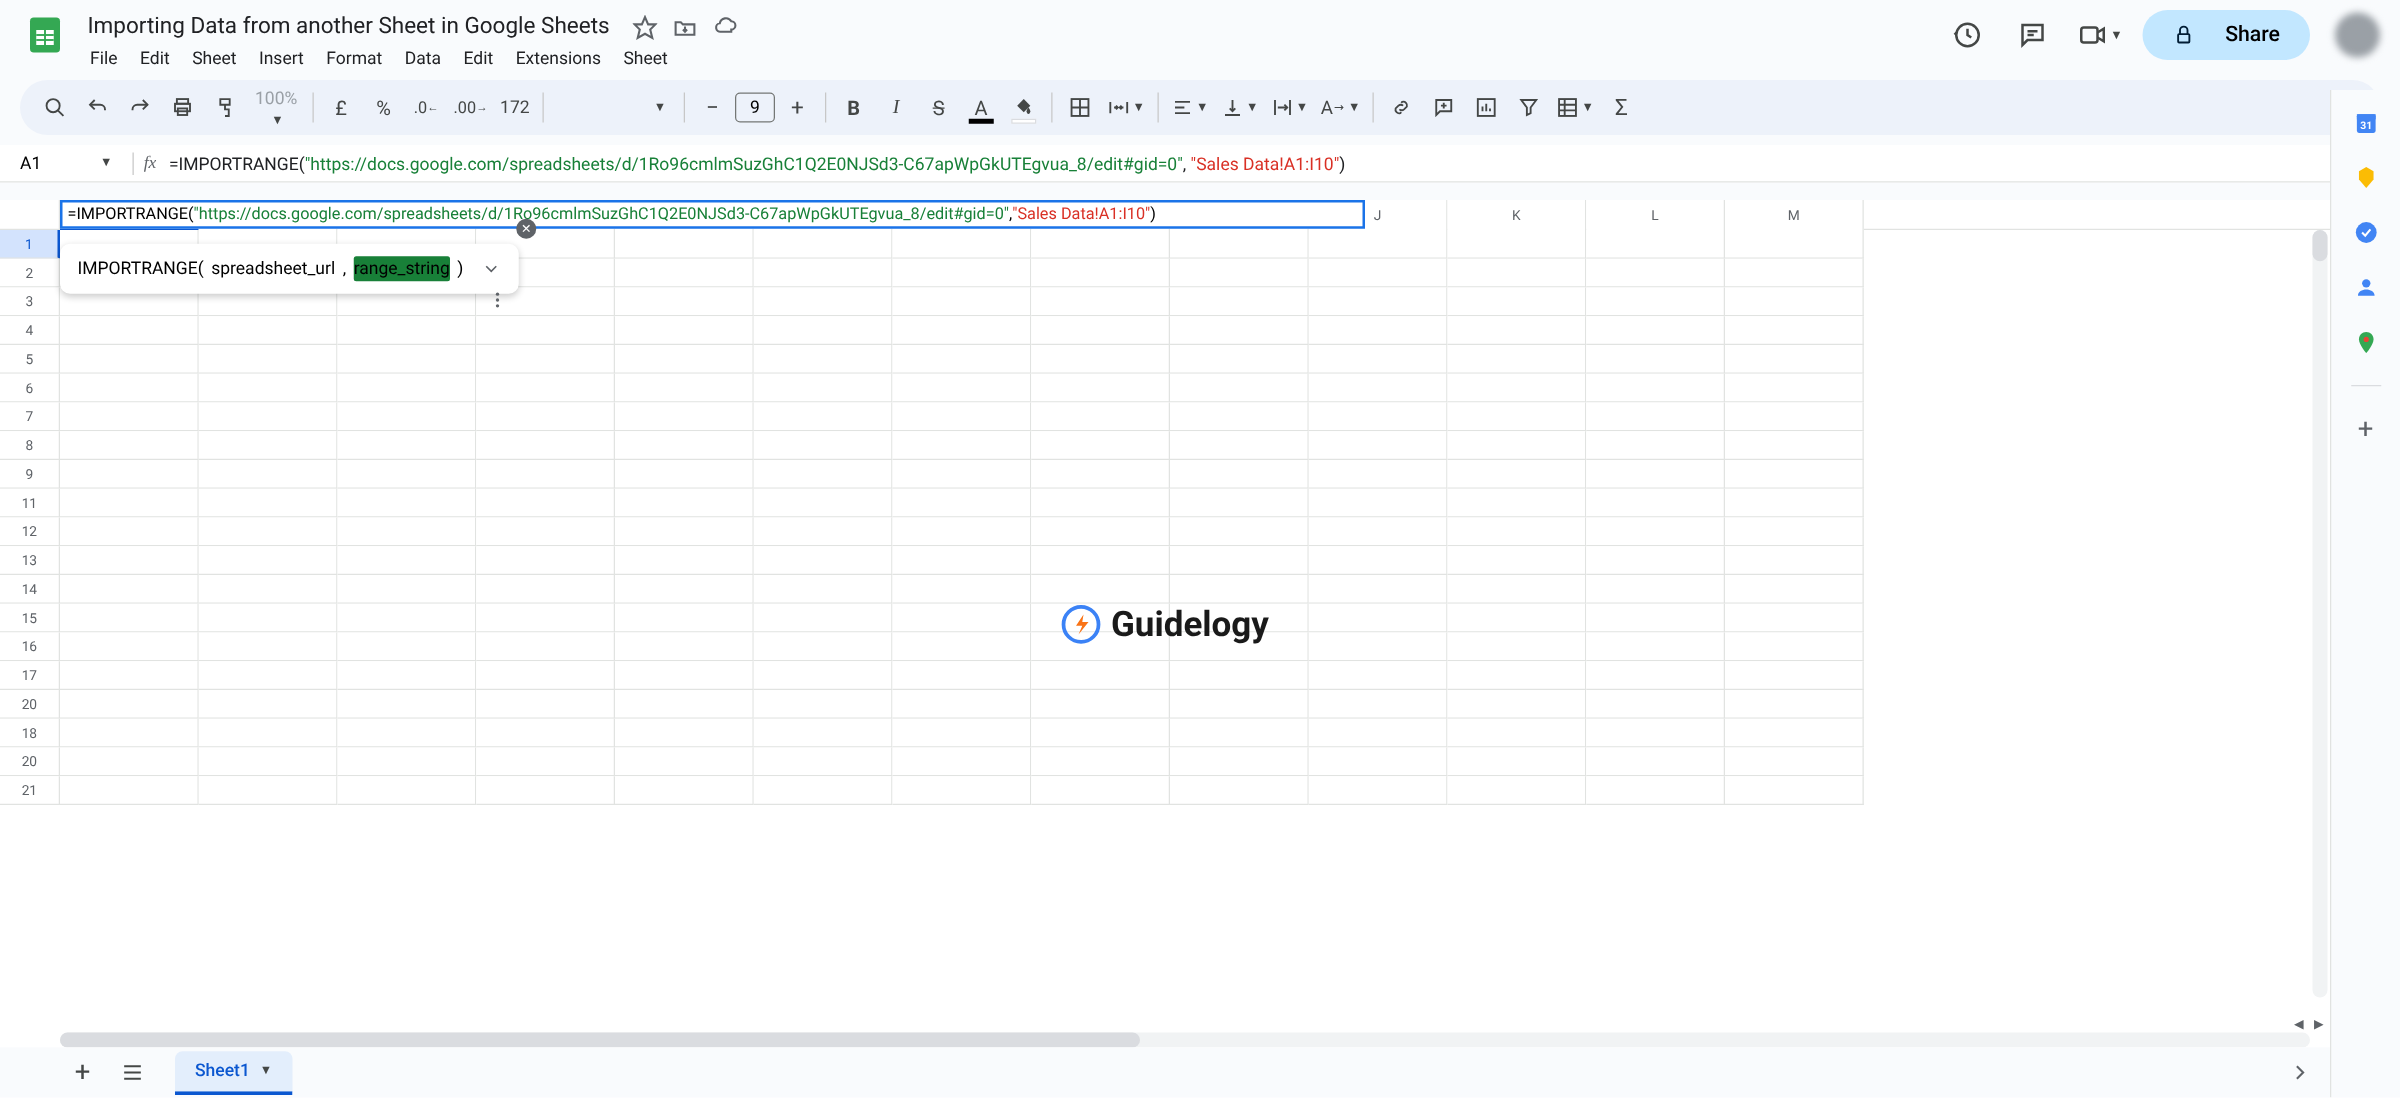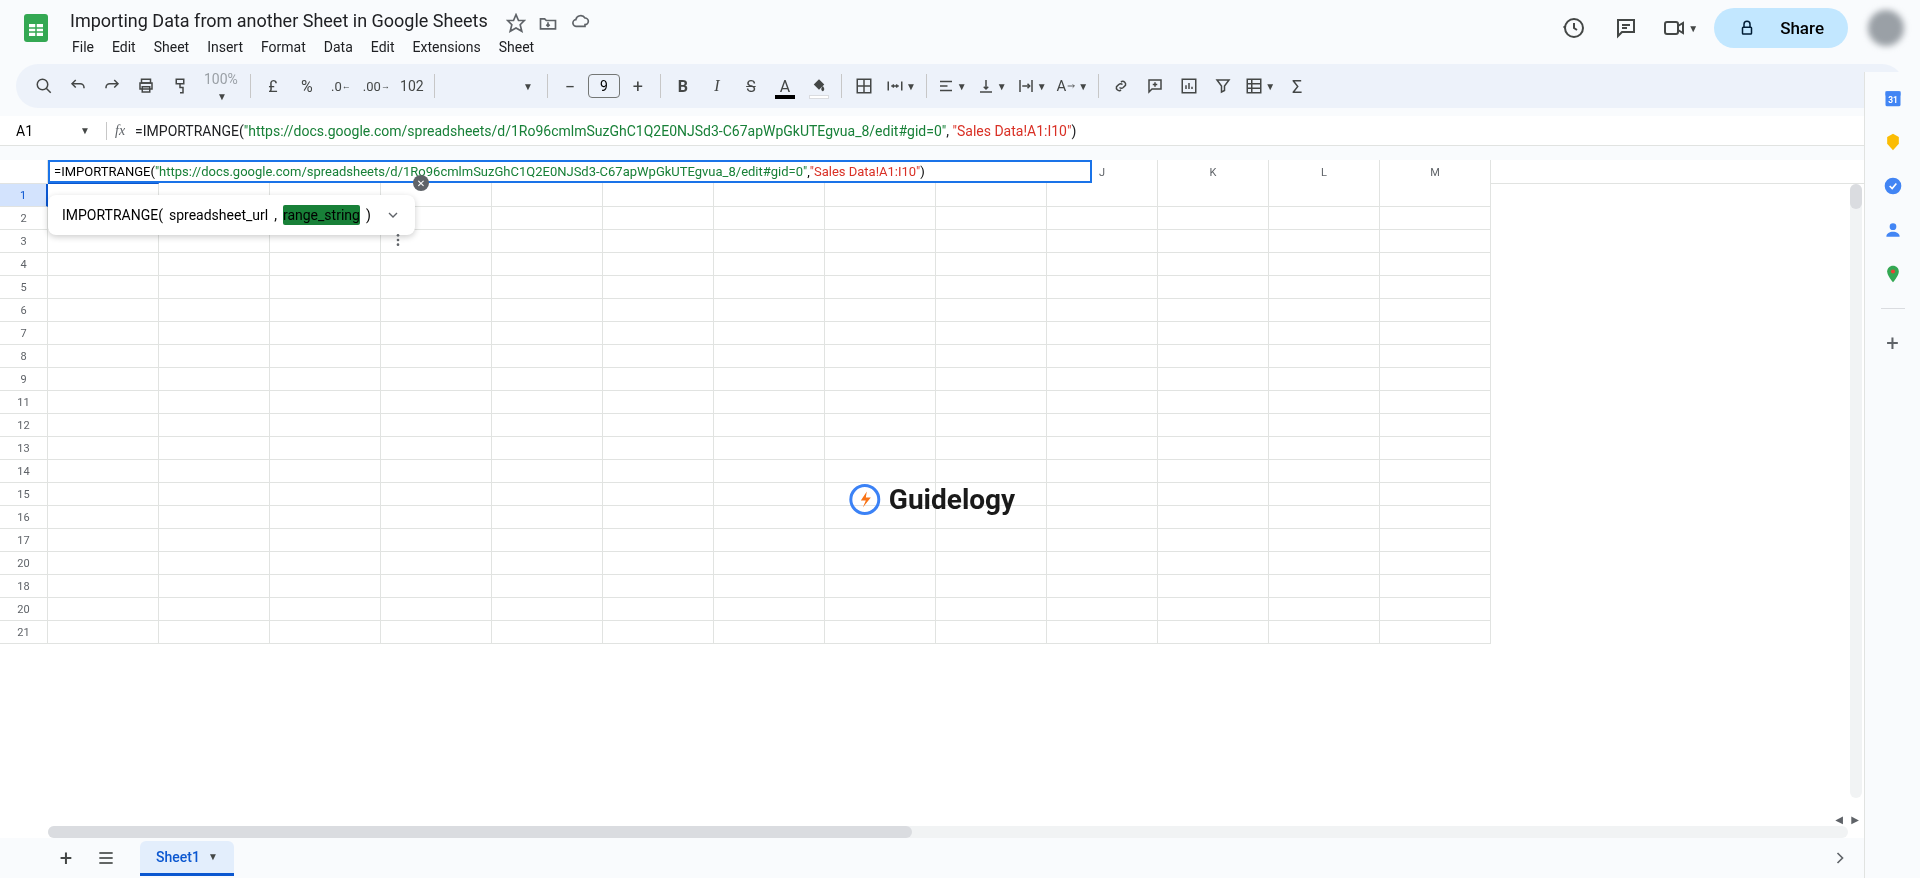--- a/index.html
+++ b/index.html
@@ -200,21 +200,21 @@
       </div>
   <div class="tb-btn zoom-select">
         <span>100%</span>
         <span class="drop-arrow">▼</span>
       </div>
   <div class="tb-sep"></div>
   <div class="tb-btn" style="font-size:16px;">£</div>
   <div class="tb-btn" style="font-size:16px;">%</div>
   <div class="tb-btn" style="font-size:13px;">.0<sub style="font-size:9px;">←</sub></div>
   <div class="tb-btn" style="font-size:13px;">.00<sub style="font-size:9px;">→</sub></div>
-  <div class="tb-btn" style="font-size:14px;">102</div>
+  <div class="tb-btn" style="font-size:14px;">172</div>
   <div class="tb-sep"></div>
   <div class="tb-btn font-picker">
         <span></span>
         <span class="drop-arrow">▼</span>
       </div>
   <div class="tb-sep"></div>
   <div class="tb-btn" style="font-size:18px;">−</div>
   <div class="font-size-box">9</div>
   <div class="tb-btn" style="font-size:18px;">+</div>
   <div class="tb-sep"></div>

